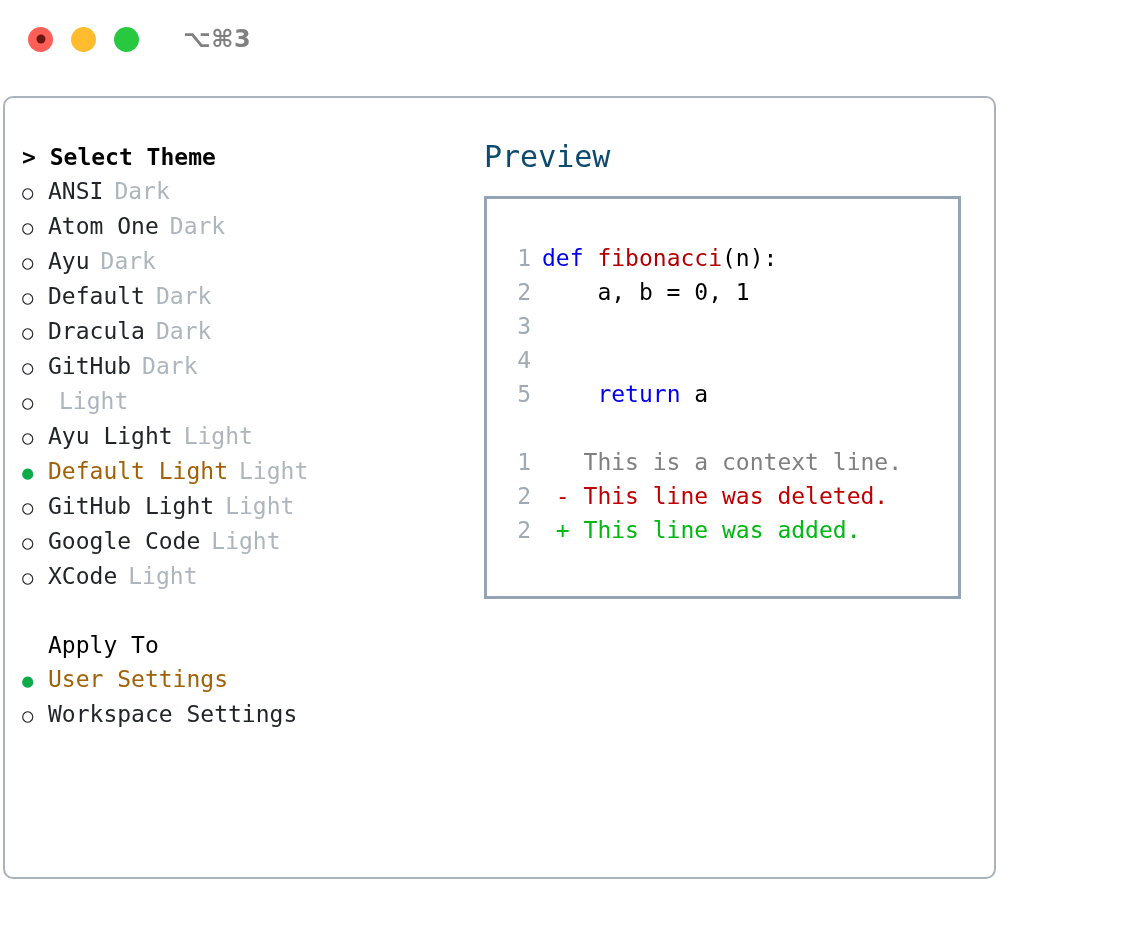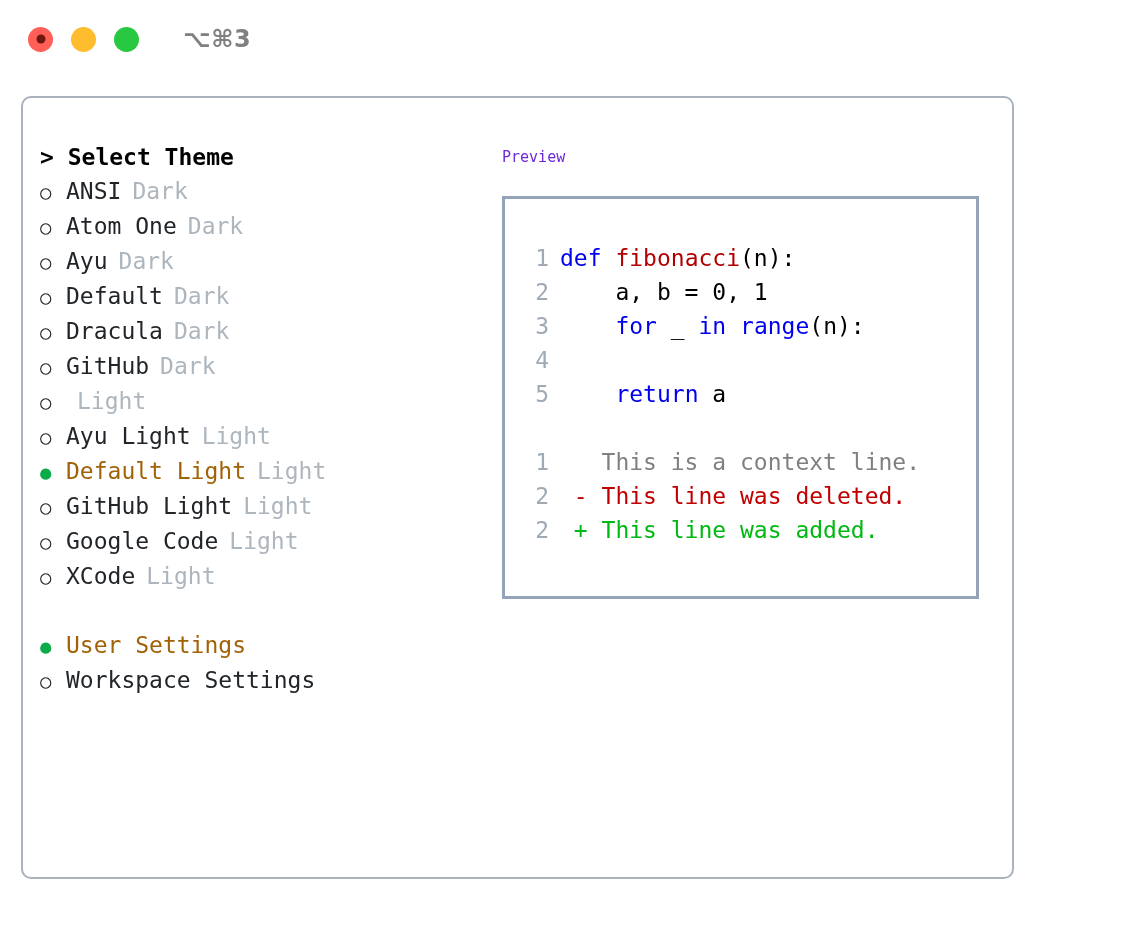--- a/index.html
+++ b/index.html
@@ -67,21 +67,21 @@
     color: #808080;
     font-size: 24px;
     font-weight: bold;
     letter-spacing: 0.5px;
     font-family: "DejaVu Sans", "Liberation Sans", sans-serif;
   }
 
   
   .panel {
     position: absolute;
-    left: 21px;
+    left: 3px;
     top: 96px;
     width: 993px;
     height: 783px;
     border: 2px solid #aab2bd;
     border-radius: 10px;
     box-sizing: border-box;
     background: #ffffff;
   }
 
   .panel-inner {
@@ -145,23 +145,23 @@
     line-height: 34px;
     width: 400px;
   }
 
   
   .right-col {
     padding: 42px 0 0 9px;
     flex: 1 1 auto;
   }
   .preview-title {
-    font-size: 15px;
-    line-height: 34px;
-    color: #6d28d9;
+    font-size: 30px;
+    line-height: 34px;
+    color: #0c4a6e;
     margin-bottom: 22px;
   }
   .preview-box {
     width: 477px;
     height: 403px;
     border: 3px solid #94a3b8;
     box-sizing: border-box;
     background: #ffffff;
     padding: 42px 0 0 14px;
   }
@@ -219,36 +219,37 @@
             <div class="opt-row"><span class="marker">○</span><span class="opt-tag">Light</span></div>
             <div class="opt-row"><span class="marker">○</span><span class="opt-label">Ayu Light</span><span class="opt-tag">Light</span></div>
             <div class="opt-row selected"><span class="marker sel">●</span><span class="opt-label">Default Light</span><span class="opt-tag">Light</span></div>
             <div class="opt-row"><span class="marker">○</span><span class="opt-label">GitHub Light</span><span class="opt-tag">Light</span></div>
             <div class="opt-row"><span class="marker">○</span><span class="opt-label">Google Code</span><span class="opt-tag">Light</span></div>
             <div class="opt-row"><span class="marker">○</span><span class="opt-label">XCode</span><span class="opt-tag">Light</span></div>
           </div>
 
         <div class="spacer-block"></div>
 
+        <div class="apply-head">Apply To</div>
 
         <div id="apply-list">
             <div class="opt-row selected"><span class="marker sel">●</span><span class="opt-label">User Settings</span></div>
             <div class="opt-row"><span class="marker">○</span><span class="opt-label">Workspace Settings</span></div>
           </div>
 
       </div>
 
       <div class="right-col">
         <div class="preview-title">Preview</div>
 
         <div class="preview-box">
           <div id="code-block">
               <div class="code-line"><span class="lineno">1</span><span class="code-body"><span class="kw">def </span><span class="fn">fibonacci</span><span>(n):</span></span></div>
               <div class="code-line"><span class="lineno">2</span><span class="code-body"><span>    a, b = 0, 1</span></span></div>
-              <div class="code-line"><span class="lineno">3</span><span class="code-body"><span>    </span><span class="kw">for</span><span> _ </span><span class="kw">in</span><span> </span><span class="kw">range</span><span>(n):</span></span></div>
+              <div class="code-line"><span class="lineno">3</span></div>
               <div class="code-line"><span class="lineno">4</span></div>
               <div class="code-line"><span class="lineno">5</span><span class="code-body"><span>    </span><span class="kw">return</span><span> a</span></span></div>
             </div>
           <div class="gap"></div>
           <div id="diff-block">
               <div class="code-line"><span class="lineno">1</span><span class="code-body ctx">   This is a context line.</span></div>
               <div class="code-line"><span class="lineno">2</span><span class="code-body del"> - This line was deleted.</span></div>
               <div class="code-line"><span class="lineno">2</span><span class="code-body add"> + This line was added.</span></div>
             </div>
         </div>

